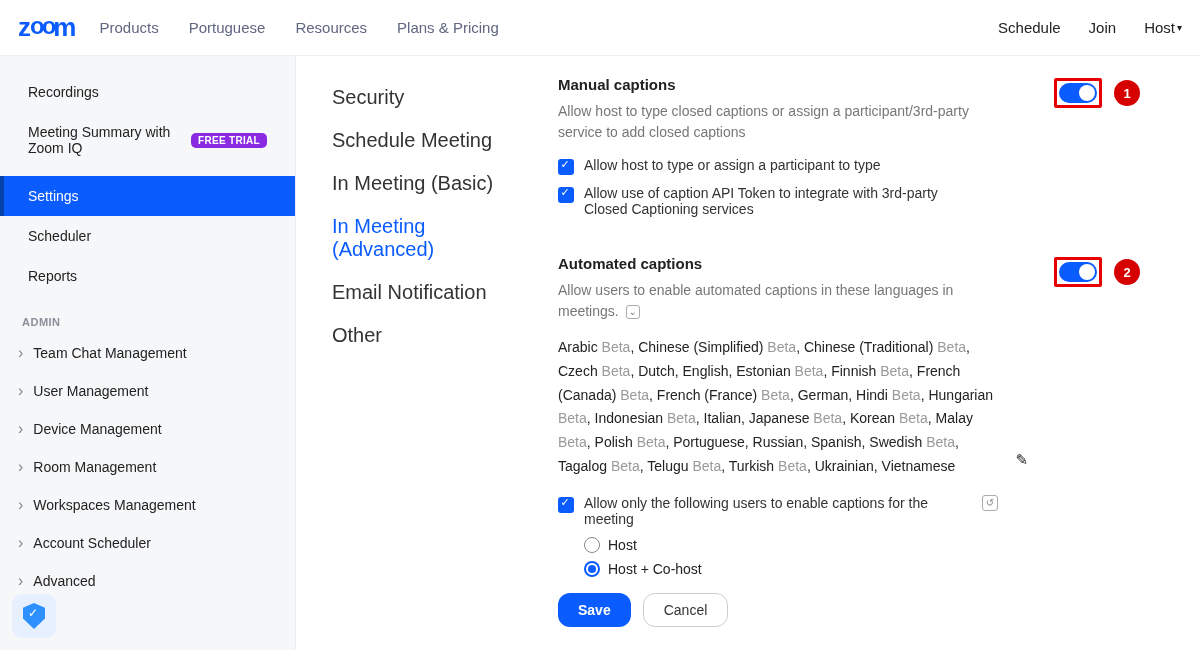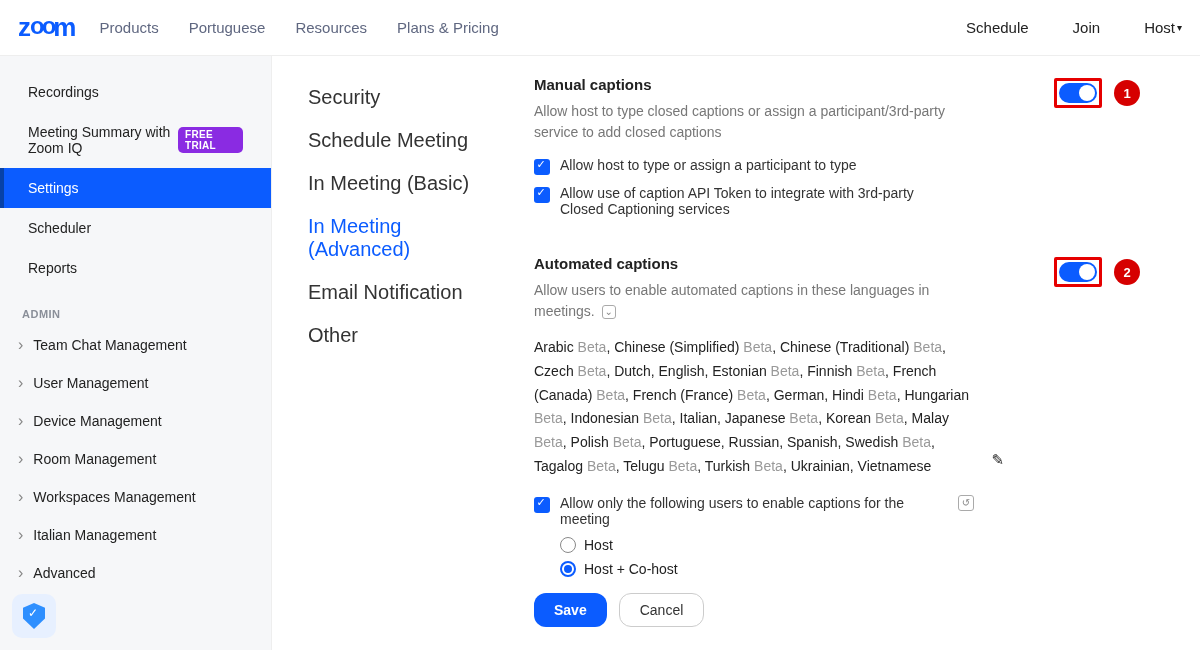--- a/index.html
+++ b/index.html
@@ -4,30 +4,30 @@
   <style>
     * { box-sizing: border-box; margin: 0; padding: 0; }
     body { font-family: -apple-system, BlinkMacSystemFont, "Segoe UI", Helvetica, Arial, sans-serif; font-size: 14px; color: #222; background: #fff; width: 1200px; height: 650px; overflow: hidden; }
 
     
     .header { display: flex; align-items: center; height: 56px; padding: 0 18px; border-bottom: 1px solid #eee; }
     .logo { font-size: 26px; font-weight: 800; color: #0b5cff; letter-spacing: -1px; display: flex; align-items: flex-start; margin-right: 24px; }
     .logo .oo { font-size: 24px; letter-spacing: -3px; }
     .nav-left { display: flex; gap: 30px; flex: 0 0 auto; }
     .nav-item { color: #5f6780; font-size: 15px; cursor: pointer; }
-    .nav-right { margin-left: auto; display: flex; gap: 44px; align-items: flex-end; font-size: 15px; }
+    .nav-right { margin-left: auto; display: flex; gap: 28px; align-items: flex-end; font-size: 15px; }
     .nav-right span { color: #222; cursor: pointer; font-weight: 500; }
     .nav-right .host { display: flex; align-items: center; gap: 2px; }
 
     .container { display: flex; height: calc(650px - 56px); }
 
     
-    .sidebar1 { width: 272px; background: #f6f7f9; padding-top: 16px; border-right: 1px solid #eee; overflow-y: auto; }
+    .sidebar1 { width: 296px; background: #f6f7f9; padding-top: 16px; border-right: 1px solid #eee; overflow-y: auto; }
     .sidebar1 .item { padding: 12px 28px; font-size: 14px; color: #222; cursor: pointer; display: flex; align-items: center; justify-content: space-between; }
-    .sidebar1 .item.active { background: #0b5cff; color: #fff; border-left: 4px solid #0742a8; padding-left: 24px; }
+    .sidebar1 .item.active { background: #0b5cff; color: #fff; border-left: 4px solid #0742a8; padding-left: 24px; margin-top: 8px; }
     .free-trial { background: #8a2be2; color: #fff; font-size: 10px; padding: 2px 7px; border-radius: 5px; font-weight: 700; letter-spacing: .3px; }
     .sidebar1 .section-label { padding: 20px 22px 6px; font-size: 11px; font-weight: 600; color: #8a8f99; letter-spacing: .5px; }
     .sidebar1 .expand { display: flex; align-items: center; gap: 10px; padding: 10px 18px; font-size: 14px; color: #222; cursor: pointer; }
     .chevron-right::before { content: "›"; color: #888; font-size: 16px; }
 
     .shield-btn { position: fixed; left: 12px; bottom: 12px; width: 44px; height: 44px; border-radius: 10px; background: #e7f0ff; display: flex; align-items: center; justify-content: center; }
     .shield-icon { width: 22px; height: 26px; background: #2e8fff; clip-path: polygon(50% 0, 100% 18%, 100% 60%, 50% 100%, 0 60%, 0 18%); position: relative; }
     .shield-icon::after { content: "✓"; color: #fff; position: absolute; left: 5px; top: 3px; font-size: 12px; }
 
     
@@ -118,21 +118,21 @@
         <div class="expand">
           <span class="chevron-right"></span>
           <span>Room Management</span>
         </div>
         <div class="expand">
           <span class="chevron-right"></span>
           <span>Workspaces Management</span>
         </div>
         <div class="expand">
           <span class="chevron-right"></span>
-          <span>Italian Management</span>
+          <span>Account Scheduler</span>
         </div>
         <div class="expand">
           <span class="chevron-right"></span>
           <span>Advanced</span>
         </div>
       </div>
   </div>
 
   <div class="sidebar2">
     <div id="tabs-list">

